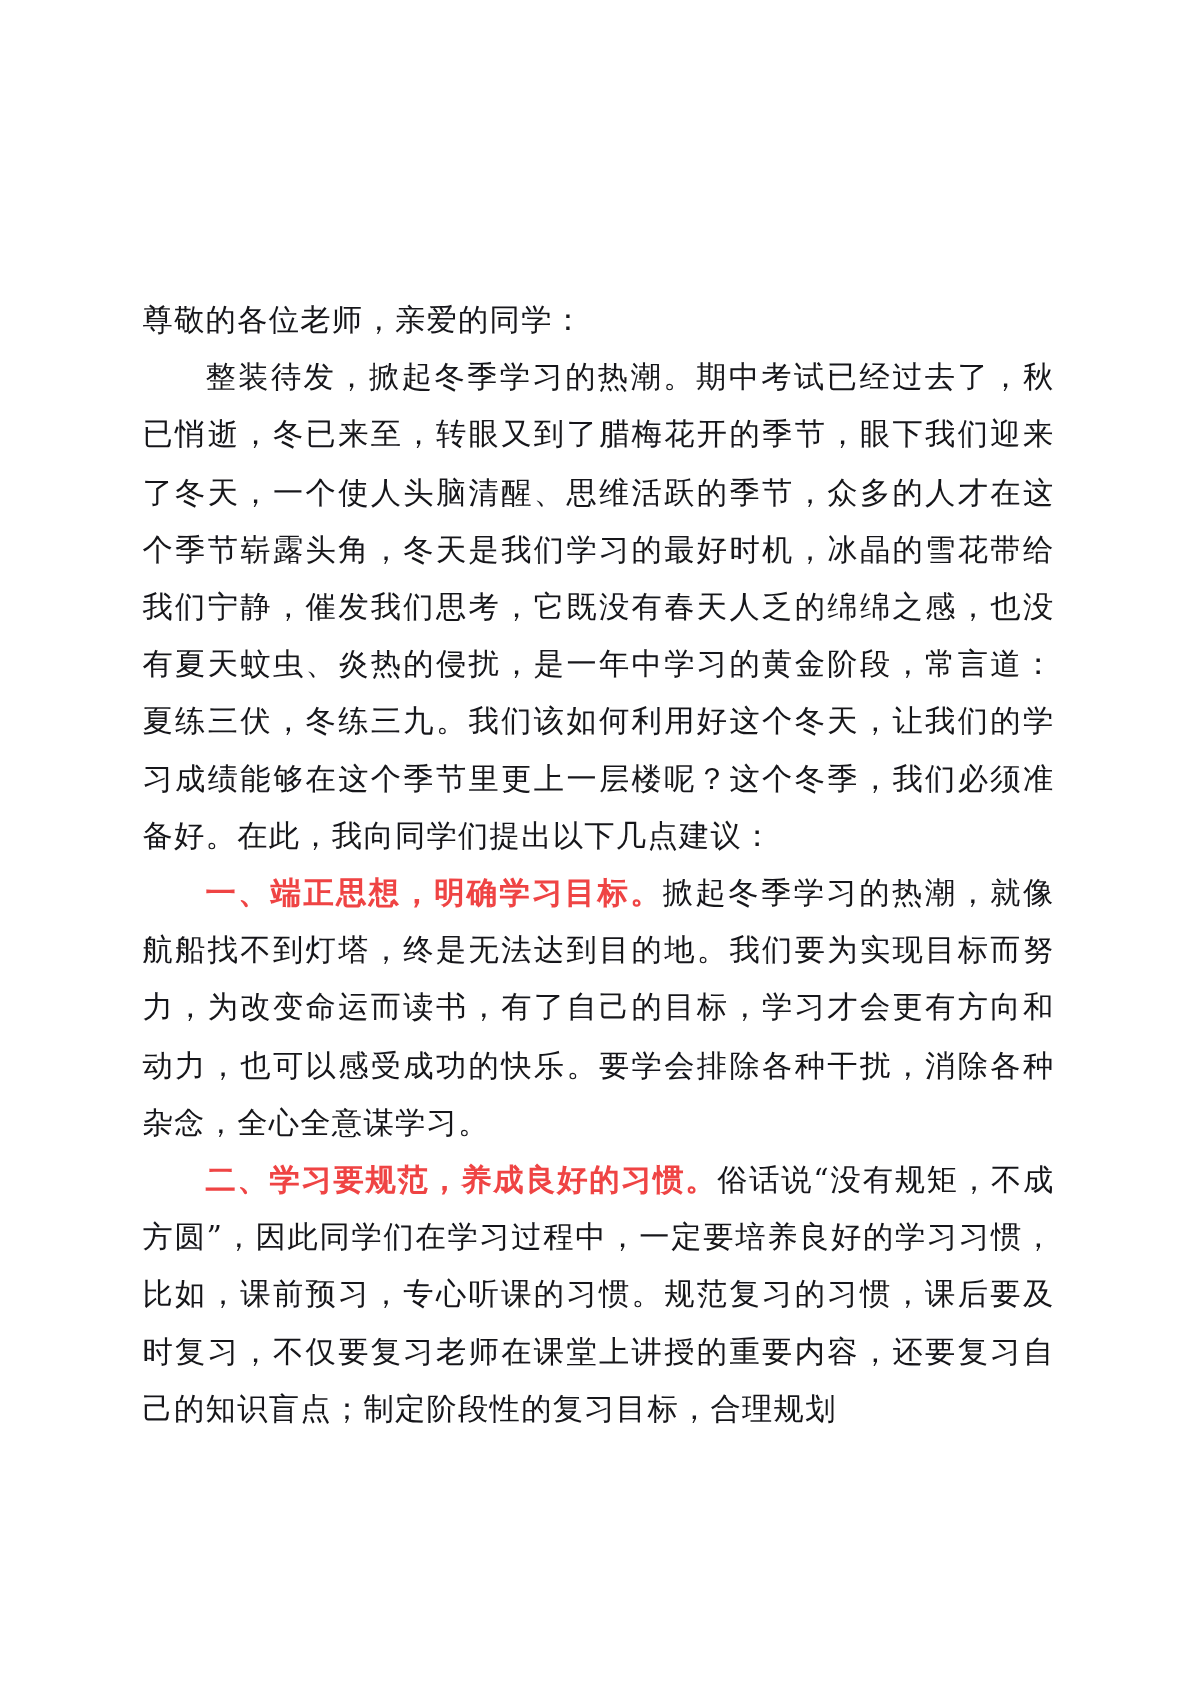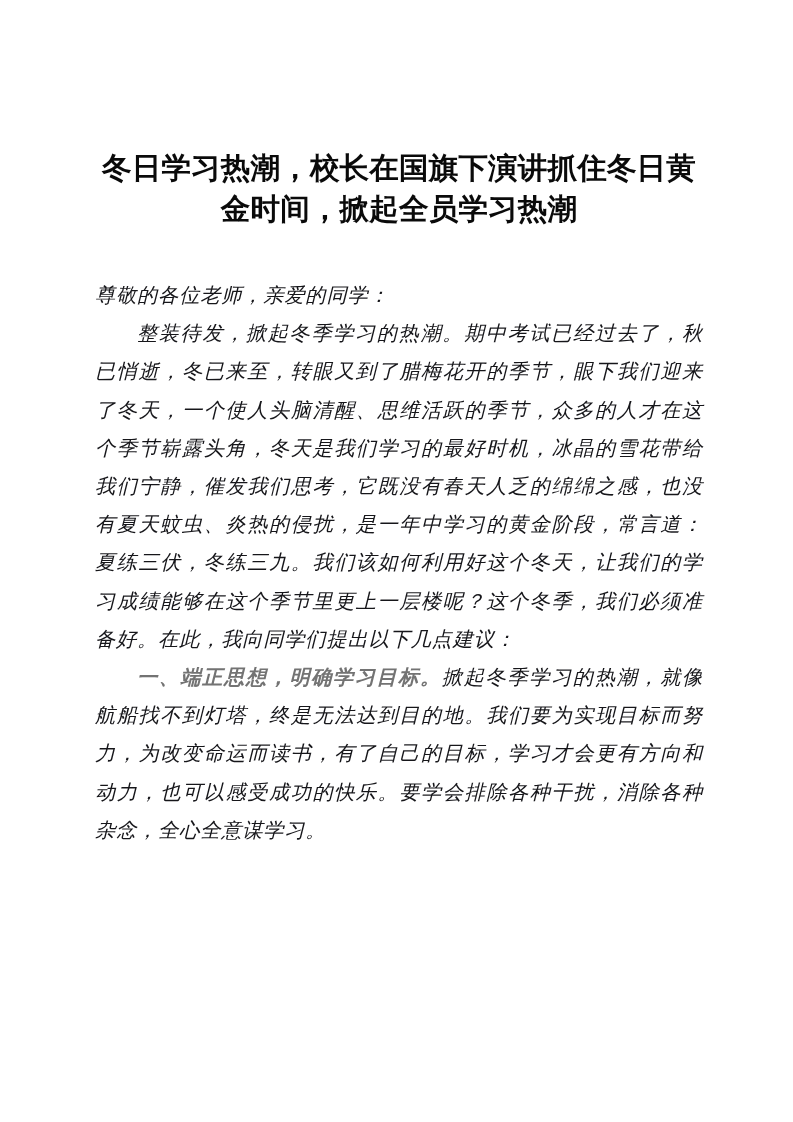--- a/index.html
+++ b/index.html
@@ -46,45 +46,44 @@
     font-family: "DejaVu Serif", "Liberation Serif", serif;
     font-size: 20.2px;
     line-height: 38.2px;
     text-align: justify;
     text-justify: inter-ideograph;
     letter-spacing: 0.85px;
     color: #16161a;
     margin: 0 0 0 0;
     text-indent: 0;
     word-break: break-all;
-    font-style: italic;
   }
   .para.indent {
     text-indent: 42px;
   }
   .para b,
   .lead {
     font-weight: 700;
-    color: #737373;
+    color: #ef4444;
     letter-spacing: 0.8px;
   }
 </style>
 </head>
 <body>
 
 <div class="page">
 
   <div class="content">
 
-    <h1 class="doc-title">冬日学习热潮，校长在国旗下演讲抓住冬日黄金时间，掀起全员学习热潮</h1>
 
     <div class="body-block">
 
       <p class="para">尊敬的各位老师，亲爱的同学：</p>
 
       <p class="para indent"><span class="lead"></span><span>整装待发，掀起冬季学习的热潮。期中考试已经过去了，秋已悄逝，冬已来至，转眼又到了腊梅花开的季节，眼下我们迎来了冬天，一个使人头脑清醒、思维活跃的季节，众多的人才在这个季节崭露头角，冬天是我们学习的最好时机，冰晶的雪花带给我们宁静，催发我们思考，它既没有春天人乏的绵绵之感，也没有夏天蚊虫、炎热的侵扰，是一年中学习的黄金阶段，常言道：夏练三伏，冬练三九。我们该如何利用好这个冬天，让我们的学习成绩能够在这个季节里更上一层楼呢？这个冬季，我们必须准备好。在此，我向同学们提出以下几点建议：</span></p>
 
       <p class="para indent"><span class="lead">一、端正思想，明确学习目标。</span><span>掀起冬季学习的热潮，就像航船找不到灯塔，终是无法达到目的地。我们要为实现目标而努力，为改变命运而读书，有了自己的目标，学习才会更有方向和动力，也可以感受成功的快乐。要学会排除各种干扰，消除各种杂念，全心全意谋学习。</span></p>
 
+      <p class="para indent"><span class="lead">二、学习要规范，养成良好的习惯。</span><span>俗话说“没有规矩，不成方圆”，因此同学们在学习过程中，一定要培养良好的学习习惯，比如，课前预习，专心听课的习惯。规范复习的习惯，课后要及时复习，不仅要复习老师在课堂上讲授的重要内容，还要复习自己的知识盲点；制定阶段性的复习目标，合理规划</span></p>
 
     </div>
   </div>
 </div>
 
 </body></html>

